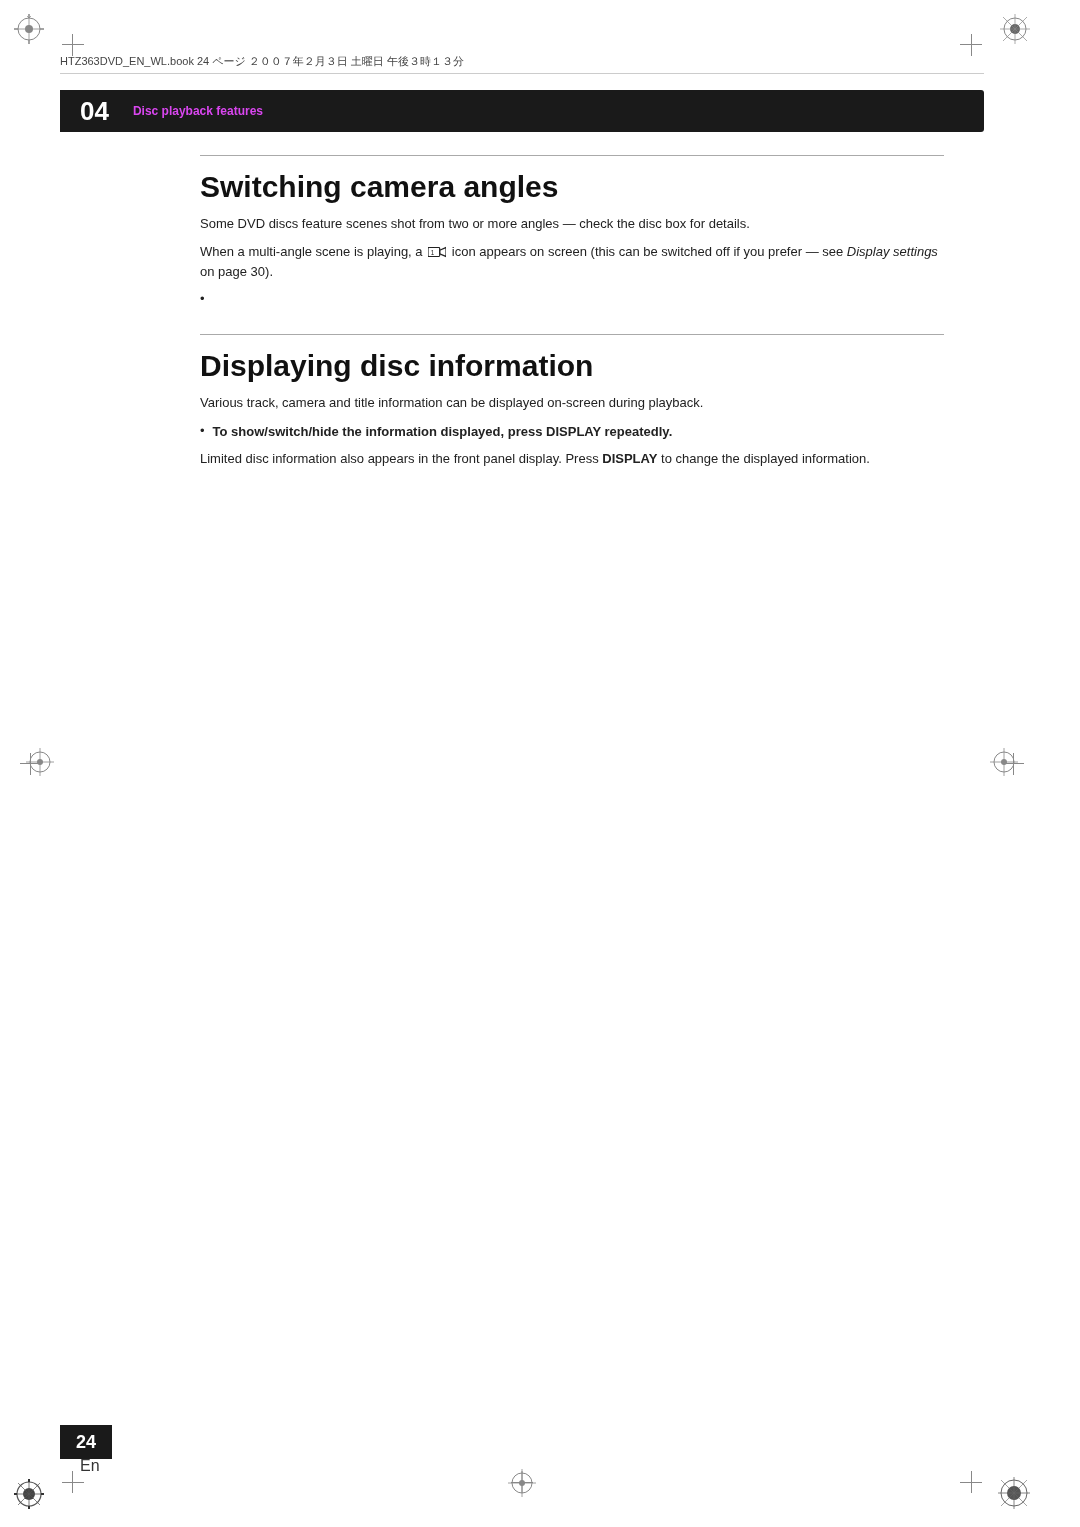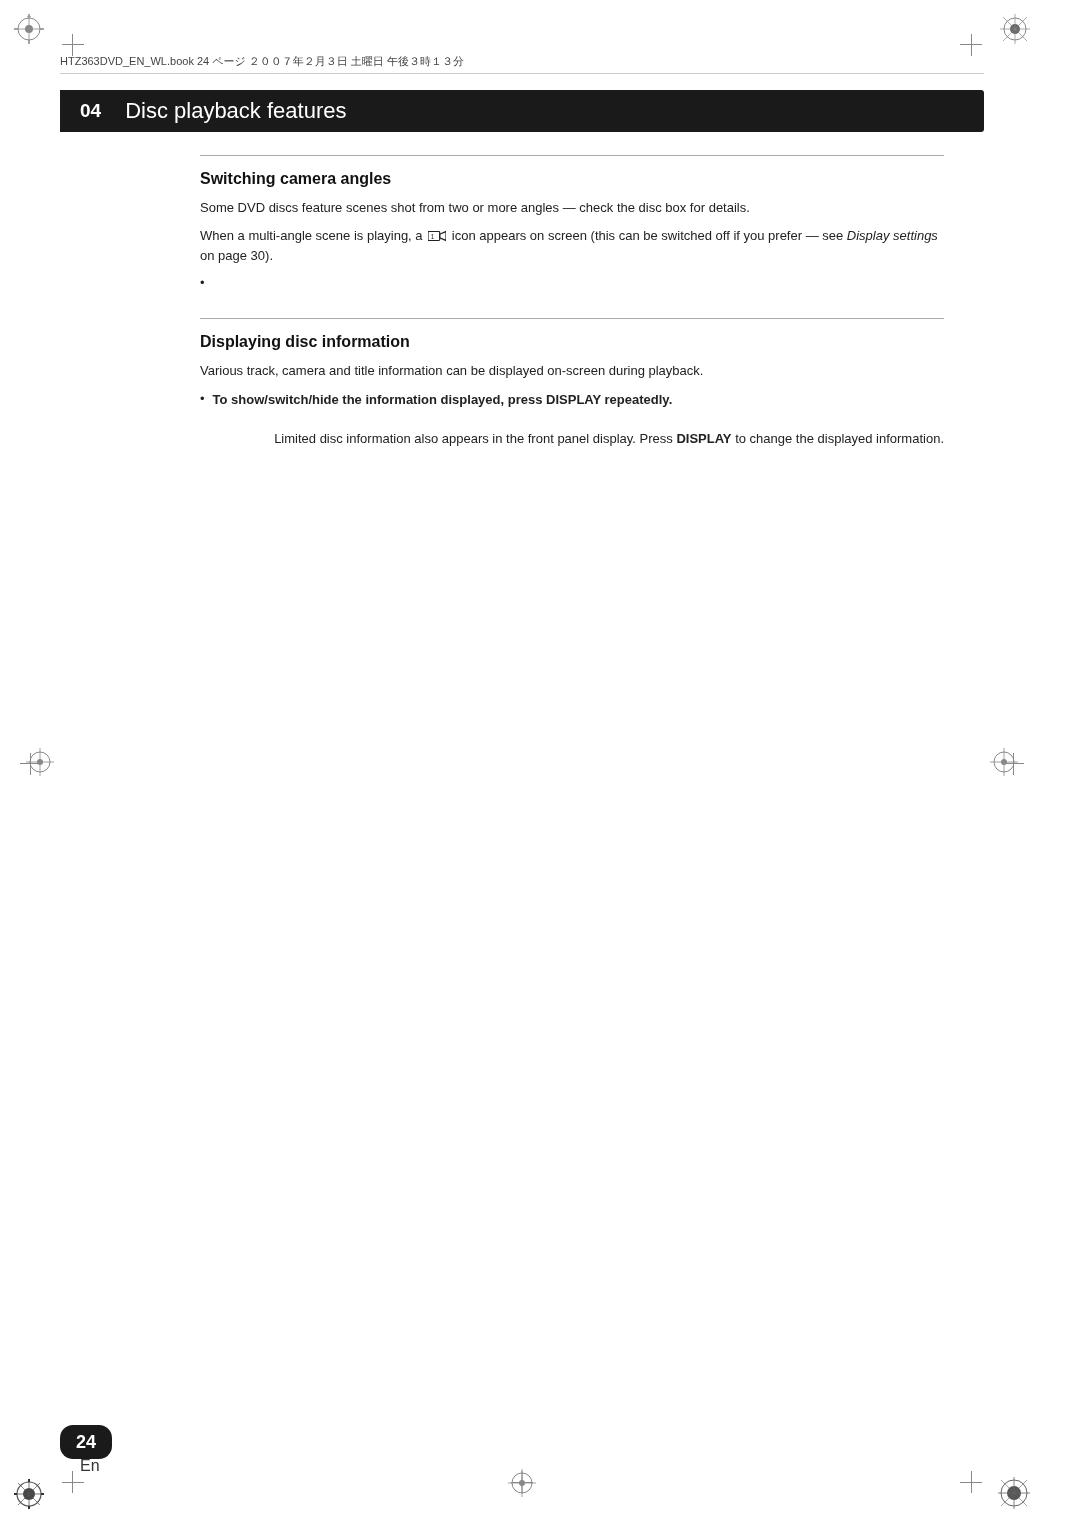--- a/index.html
+++ b/index.html
@@ -34,33 +34,33 @@
       height: 42px;
       background: #1a1a1a;
       border-radius: 3px;
       display: flex;
       align-items: center;
     }
 
     .chapter-number {
       background: #1a1a1a;
       color: #ffffff;
-      font-size: 19px;
+      font-size: 26px;
       font-weight: bold;
       padding: 0 16px 0 20px;
       height: 100%;
       display: flex;
       align-items: center;
       font-family: Arial, Helvetica, sans-serif;
     }
 
     .header-title {
-      color: #ffffff;
-      font-size: 22px;
-      font-weight: normal;
+      color: #d946ef;
+      font-size: 12px;
+      font-weight: bold;
       font-family: Arial, Helvetica, sans-serif;
       padding-left: 8px;
     }
 
     
     .metadata-line {
       position: absolute;
       top: 54px;
       left: 60px;
       right: 60px;
@@ -80,21 +80,21 @@
     }
 
     
     .section {
       margin-bottom: 28px;
       border-top: 1.5px solid #aaa;
       padding-top: 14px;
     }
 
     .section-title {
-      font-size: 16px;
+      font-size: 30px;
       font-weight: bold;
       font-family: Arial, Helvetica, sans-serif;
       color: #111;
       margin-bottom: 10px;
     }
 
     .section-body {
       font-size: 13px;
       font-family: Arial, Helvetica, sans-serif;
       color: #222;
@@ -154,21 +154,20 @@
       font-weight: bold;
       width: 52px;
       height: 34px;
       display: flex;
       align-items: center;
       justify-content: center;
       font-family: Arial, Helvetica, sans-serif;
       position: absolute;
       bottom: 68px;
       left: 60px;
-      border-radius: 13px;
     }
 
     .page-lang {
       position: absolute;
       bottom: 52px;
       left: 80px;
       font-size: 16px;
       color: #333;
       font-family: Arial, Helvetica, sans-serif;
     }
@@ -418,21 +417,21 @@
         <p>
           <span>Various track, camera and title information can be displayed on-screen during playback.</span>
         </p>
       </div>
       <div class="bullet-item">
         <span class="bullet-dot">•</span>
         <span class="bullet-text">
           <strong>To show/switch/hide the information displayed, press DISPLAY repeatedly.</strong>
         </span>
       </div>
-      <div class="section-body" style="margin-top:20px;text-align:right;">
+      <div class="section-body" style="margin-top:8px;">
         <p>
           Limited disc information also appears in the front panel display. Press <strong>DISPLAY</strong> to change the displayed information.
         </p>
       </div>
     </div>
 
   </div>
 
   <div class="page-number-box">
     <span>24</span>

